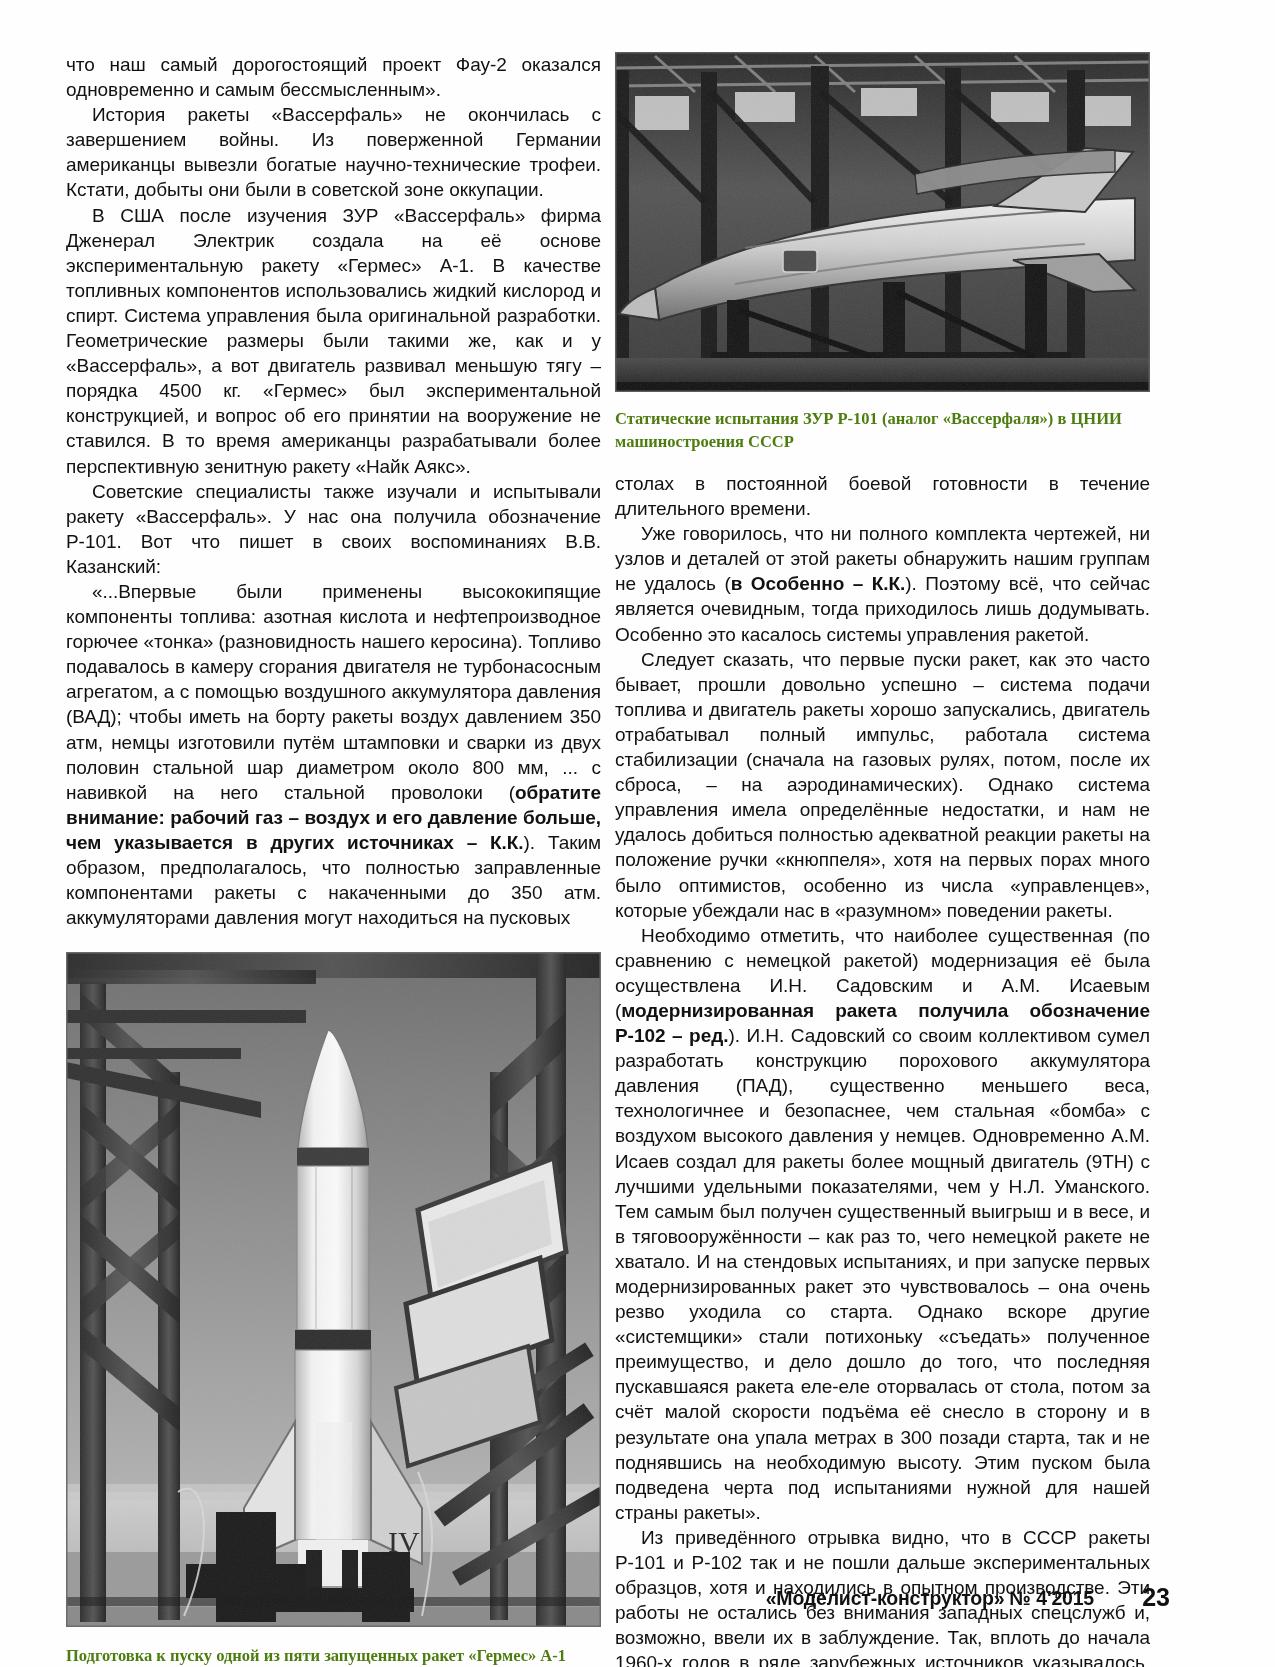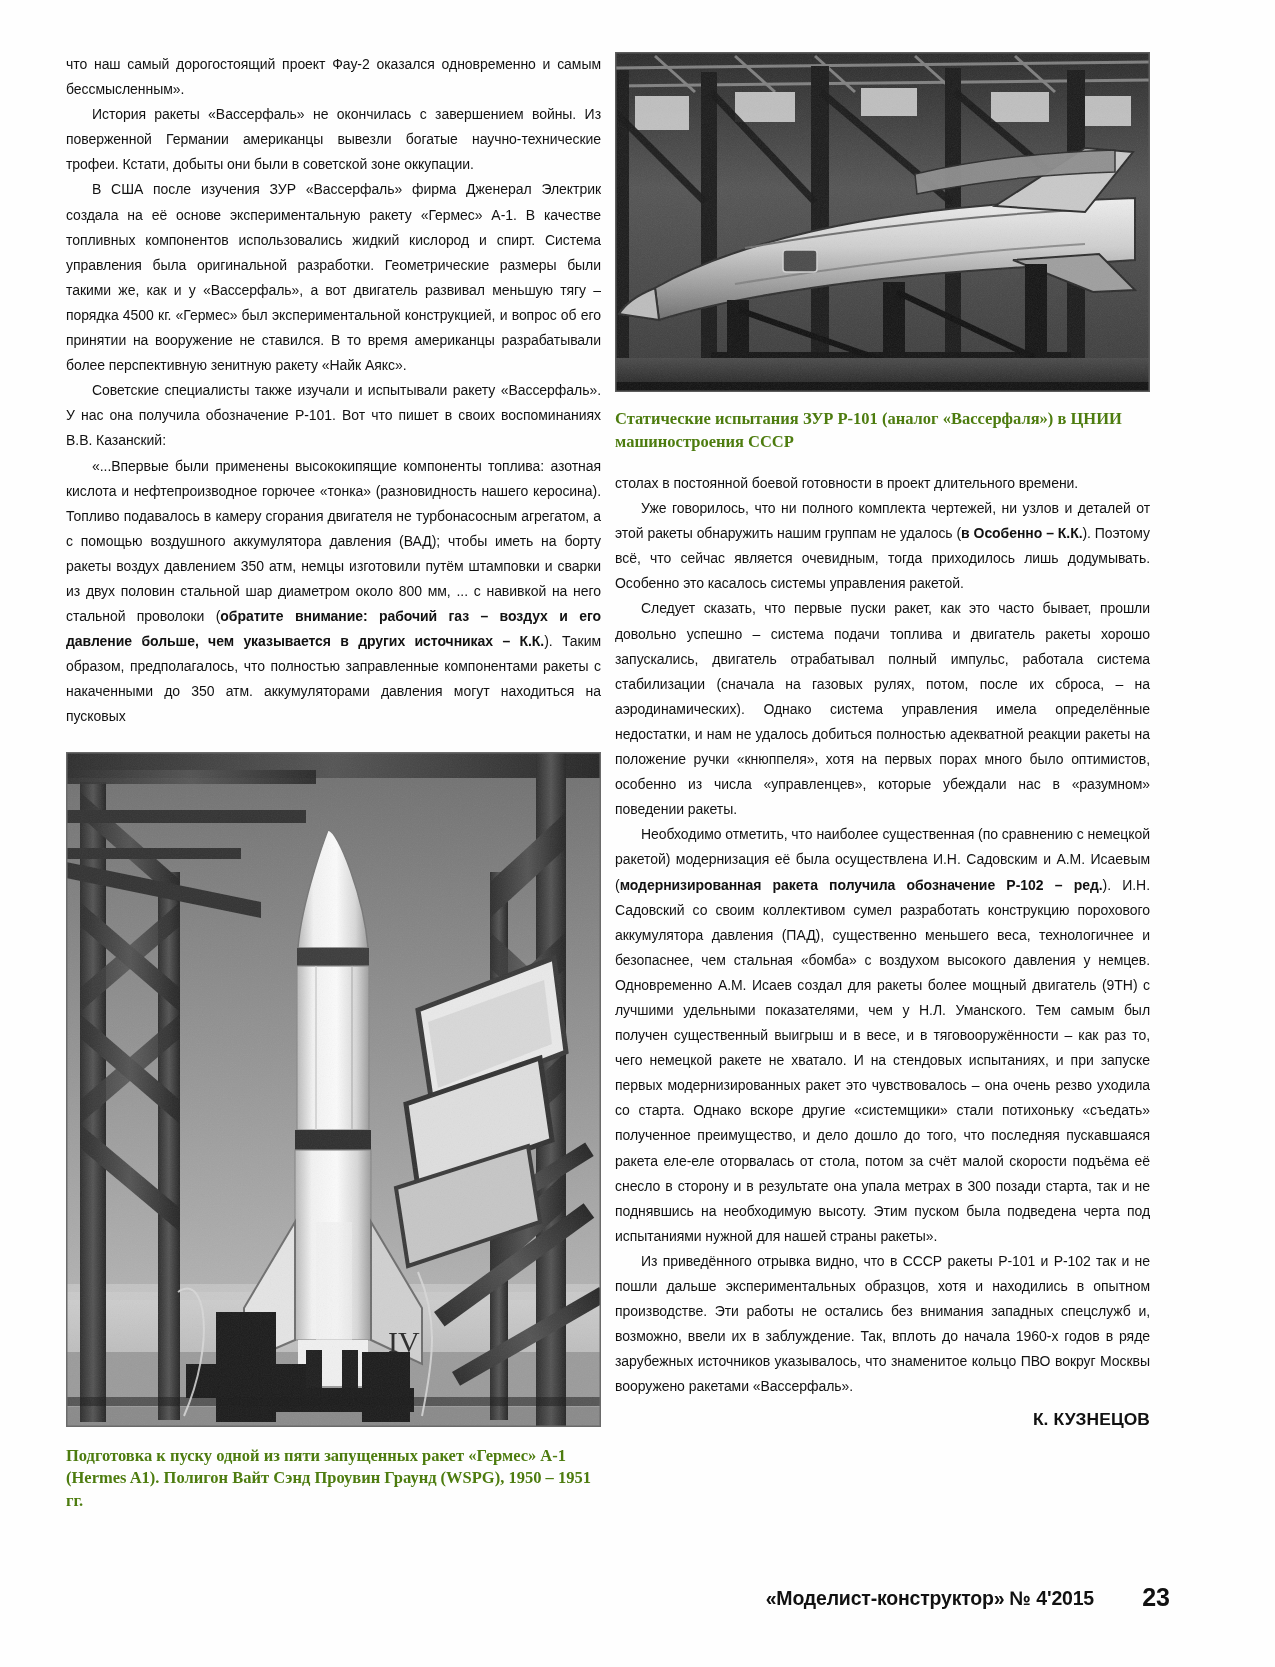--- a/index.html
+++ b/index.html
@@ -34,21 +34,21 @@
     position: absolute;
     top: 0;
     width: 535px;
   }
   .col-left  { left: 0; }
   .col-right { left: 549px; }
 
   
   p.body {
     margin: 0;
-    font-size: 14px;
+    font-size: 19px;
     line-height: 25.1px;
     text-align: justify;
     text-indent: 26px;
     letter-spacing: -0.05px;
     word-spacing: 0px;
     -webkit-hyphens: manual;
     hyphens: manual;
   }
   p.body.noindent { text-indent: 0; }
   p.body b { font-weight: bold; }
@@ -361,21 +361,21 @@
 
               <rect x="0" y="0" width="535" height="340" filter="url(#grainR)" fill="#808080" opacity="0.6"></rect>
               <rect x="0" y="0" width="535" height="340" fill="none" stroke="#5c5c5c" stroke-width="3"></rect>
             </svg>
           </div>
           <figcaption class="caption" style="margin-top:16px;">Статические испытания ЗУР Р-101 (аналог «Вассерфаля») в ЦНИИ машиностроения СССР</figcaption>
         </figure>
 
         <div class="spacer-18"></div>
 
-        <p class="body noindent">столах в постоянной боевой готовности в проект длительного времени.</p>
+        <p class="body noindent">столах в постоянной боевой готовности в течение длительного времени.</p>
 
         <p class="body"><span>Уже говорилось, что ни полного комплекта чертежей, ни узлов и деталей от этой ракеты обнаружить нашим группам не удалось (</span><b>в Особенно – К.К.</b><span>). Поэтому всё, что сейчас является очевидным, тогда приходилось лишь додумывать. Особенно это касалось системы управления ракетой.</span></p>
 
         <p class="body">Следует сказать, что первые пуски ракет, как это часто бывает, прошли довольно успешно – система подачи топлива и двигатель ракеты хорошо запускались, двигатель отрабатывал полный импульс, работала система стабилизации (сначала на газовых рулях, потом, после их сброса, – на аэродинамических). Однако система управления имела определённые недостатки, и нам не удалось добиться полностью адекватной реакции ракеты на положение ручки «кнюппеля», хотя на первых порах много было оптимистов, особенно из числа «управленцев», которые убеждали нас в «разумном» поведении ракеты.</p>
 
         <p class="body"><span>Необходимо отметить, что наиболее существенная (по сравнению с немецкой ракетой) модернизация её была осуществлена И.Н. Садовским и А.М. Исаевым (</span><b>модернизированная ракета получила обозначение Р-102 – ред.</b><span>). И.Н. Садовский со своим коллективом сумел разработать конструкцию порохового аккумулятора давления (ПАД), существенно меньшего веса, технологичнее и безопаснее, чем стальная «бомба» с воздухом высокого давления у немцев. Одновременно А.М. Исаев создал для ракеты более мощный двигатель (9ТН) с лучшими удельными показателями, чем у Н.Л. Уманского. Тем самым был получен существенный выигрыш и в весе, и в тяговооружённости – как раз то, чего немецкой ракете не хватало. И на стендовых испытаниях, и при запуске первых модернизированных ракет это чувствовалось – она очень резво уходила со старта. Однако вскоре другие «системщики» стали потихоньку «съедать» полученное преимущество, и дело дошло до того, что последняя пускавшаяся ракета еле-еле оторвалась от стола, потом за счёт малой скорости подъёма её снесло в сторону и в результате она упала метрах в 300 позади старта, так и не поднявшись на необходимую высоту. Этим пуском была подведена черта под испытаниями нужной для нашей страны ракеты».</span></p>
 
         <p class="body">Из приведённого отрывка видно, что в СССР ракеты Р-101 и Р-102 так и не пошли дальше экспериментальных образцов, хотя и находились в опытном производстве. Эти работы не остались без внимания западных спецслужб и, возможно, ввели их в заблуждение. Так, вплоть до начала 1960-х годов в ряде зарубежных источников указывалось, что знаменитое кольцо ПВО вокруг Москвы вооружено ракетами «Вассерфаль».</p>
 
         <p class="byline">К. КУЗНЕЦОВ</p>

